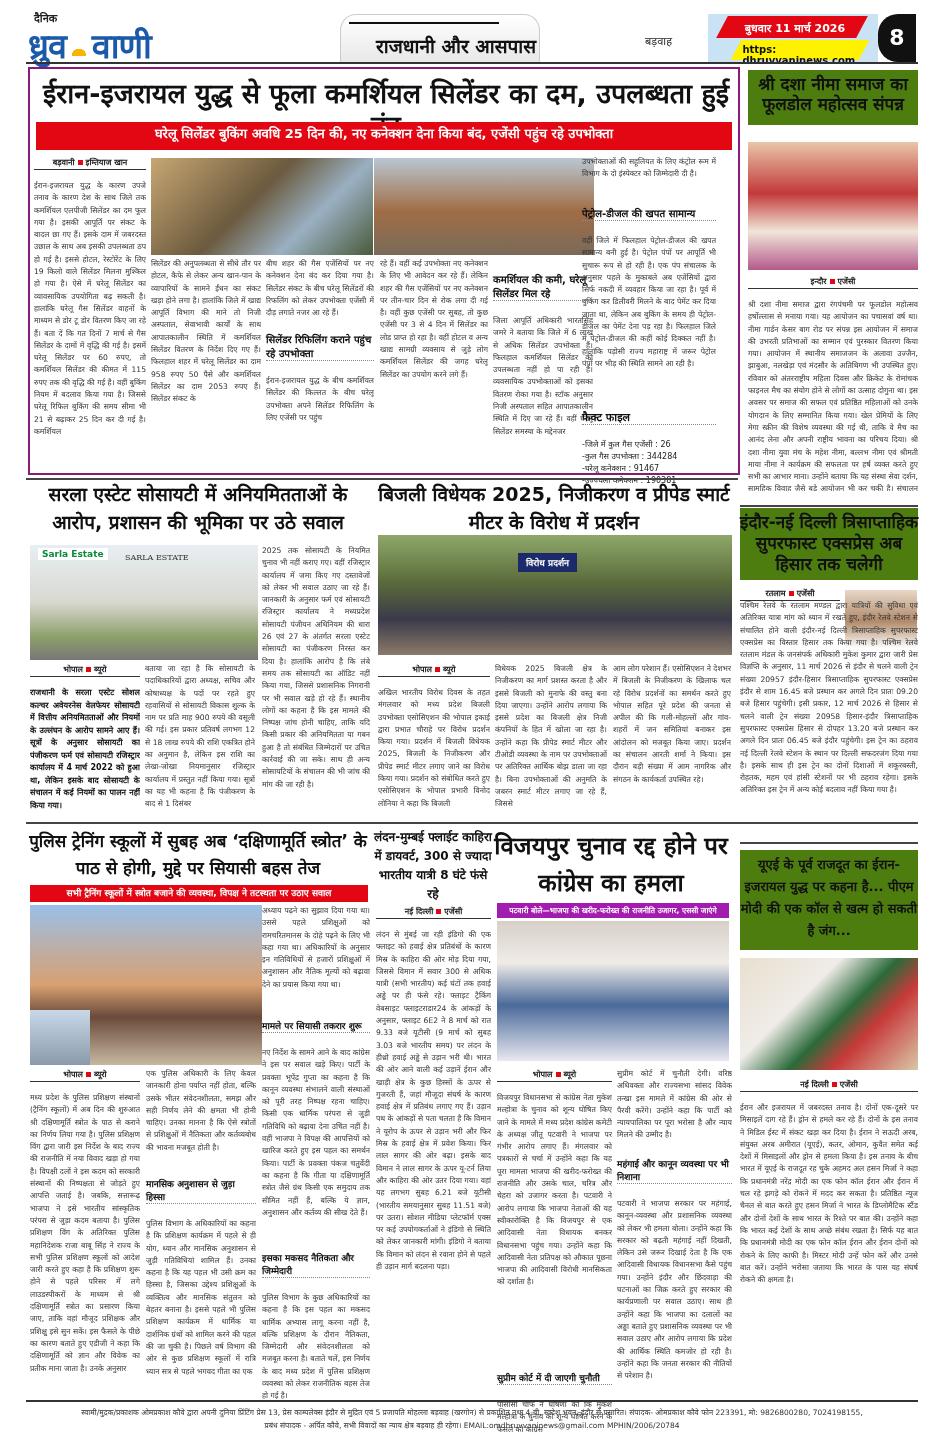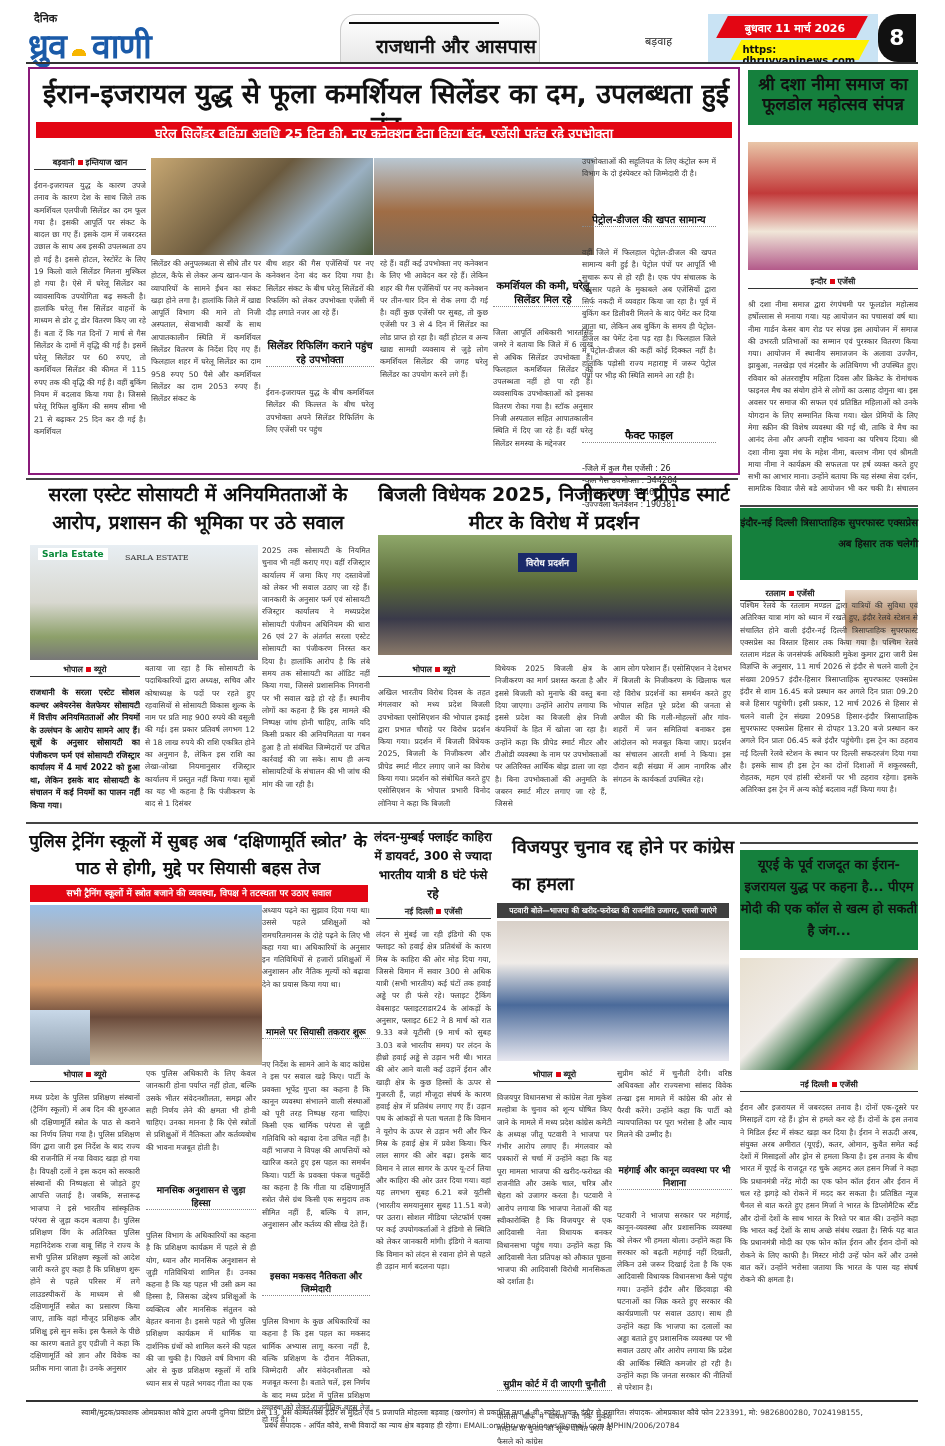--- a/index.html
+++ b/index.html
@@ -18,27 +18,27 @@
 .date-red{position:absolute;left:14px;top:2px;width:140px;height:22px;background:#e30613;transform:skewX(-28deg)}
 .date-red span{display:block;transform:skewX(28deg);color:#fff;font-size:11px;font-weight:bold;padding:4px 0 0 22px}
 .date-yel{position:absolute;left:28px;top:26px;width:128px;height:20px;background:#fff200;transform:skewX(-28deg)}
 .date-yel span{display:block;transform:skewX(28deg);color:#111;font-size:10px;font-weight:bold;padding:4px 0 0 8px}
 .page-no{left:878px;top:14px;width:38px;height:48px;background:#111;border-radius:20px 0 0 20px;color:#fff;font-size:22px;font-weight:bold;text-align:center;line-height:48px}
 .rule{left:26px;top:62px;width:892px;height:2px;background:#333}
 
 .main-box{left:28px;top:67px;width:712px;height:408px;border:2px solid #8a1a7a}
 .h1{font-weight:bold;color:#111;line-height:1.2}
 .redbar{background:#e30613;color:#fff;font-weight:bold;text-align:center}
-.greenbar{background:#404040;color:#fff;font-weight:bold;text-align:center}
+.greenbar{background:#a21caf;color:#fff;font-weight:bold;text-align:center}
 .byline{font-size:8px;font-weight:bold;text-align:center;border-bottom:1px solid #333;padding-bottom:2px;margin-bottom:10px}
 .byline .sq{display:inline-block;width:5px;height:5px;background:#e30613;margin:0 3px}
 .body-text{font-size:7.6px;line-height:12.3px;color:#333;text-align:justify;overflow:hidden}
-.subhead{font-size:10px;font-weight:bold;text-align:center;color:#111;border-bottom:1px dotted #888;margin:20px 0}
+.subhead{font-size:10px;font-weight:bold;text-align:left;color:#111;border-bottom:1px dotted #888;margin:14px 0}
 .photo{background:linear-gradient(135deg,#c7a772,#6b5a3e 45%,#9ab0c2 70%,#4a5a3a);overflow:hidden}
-.sidebox{background:#15803d}
+.sidebox{background:#4d7c0f}
 .col-rule{position:absolute;background:#444}
 .footer{left:26px;top:1400px;width:892px;border-top:2px solid #333;padding-top:4px;font-size:7.5px;text-align:center;color:#333;line-height:13px}
 </style>
 </head>
 <body>
 
 <div class="abs head-logo">
   <span class="logo-small">दैनिक</span>
   <span class="logo-main"><span>ध्रुव</span><span class="logo-sun"></span><span>वाणी</span></span>
 </div>
@@ -53,21 +53,21 @@
     </div>
   <div class="date-yel">
       <span>https: dhruvvaninews.com</span>
     </div>
 </div>
 <div class="abs page-no">8</div>
 <div class="abs rule"></div>
 
 <div class="abs main-box"></div>
 <div class="abs h1" style="left:36px;top:78px;width:700px;font-size:27px;text-align:center">ईरान-इजरायल युद्ध से फूला कमर्शियल सिलेंडर का दम, उपलब्धता हुई बंद</div>
-<div class="abs redbar" style="left:36px;top:122px;width:696px;height:16px;font-size:13px;line-height:24px">घरेलू सिलेंडर बुकिंग अवधि 25 दिन की, नए कनेक्शन देना किया बंद, एजेंसी पहुंच रहे उपभोक्ता</div>
+<div class="abs redbar" style="left:36px;top:122px;width:696px;height:28px;font-size:13px;line-height:24px">घरेलू सिलेंडर बुकिंग अवधि 25 दिन की, नए कनेक्शन देना किया बंद, एजेंसी पहुंच रहे उपभोक्ता</div>
 <div class="abs" style="left:34px;top:156px;width:112px">
   <div class="byline"><span>बड़वानी</span><span class="sq"></span><span>इम्तियाज खान</span></div>
   <div class="body-text" style="height:300px">ईरान-इजरायल युद्ध के कारण उपजे तनाव के कारण देश के साथ जिले तक कमर्शियल एलपीजी सिलेंडर का दम फूल गया है। इसकी आपूर्ति पर संकट के बादल छा गए हैं। इसके दाम में जबरदस्त उछाल के साथ अब इसकी उपलब्धता ठप हो गई है। इससे होटल, रेस्टोरेंट के लिए 19 किलो वाले सिलेंडर मिलना मुश्किल हो गया है। ऐसे में घरेलू सिलेंडर का व्यावसायिक उपयोगिता बढ़ सकती है। हालांकि घरेलू गैस सिलेंडर वाहनों के माध्यम से डोर टू डोर वितरण किए जा रहे हैं। बता दें कि गत दिनों 7 मार्च से गैस सिलेंडर के दामों में वृद्धि की गई है। इसमें घरेलू सिलेंडर पर 60 रुपए, तो कमर्शियल सिलेंडर की कीमत में 115 रुपए तक की वृद्धि की गई है। वहीं बुकिंग नियम में बदलाव किया गया है। जिससे घरेलू रिफिल बुकिंग की समय सीमा भी 21 से बढ़ाकर 25 दिन कर दी गई है। कमर्शियल</div>
 </div>
 <div class="abs photo" style="left:151px;top:158px;width:222px;height:97px"></div>
 <div class="abs photo" style="left:374px;top:158px;width:220px;height:97px;background:linear-gradient(180deg,#b9c7d2,#a06d45 55%,#7a6a5a)"></div>
 <div class="abs body-text" style="left:151px;top:258px;width:110px;height:200px">सिलेंडर की अनुपलब्धता से सीधे तौर पर होटल, कैफे से लेकर अन्य खान-पान के व्यापारियों के सामने ईंधन का संकट खड़ा होने लगा है। हालांकि जिले में खाद्य आपूर्ति विभाग की माने तो निजी अस्पताल, सेवाभावी कार्यों के साथ आपातकालीन स्थिति में कमर्शियल सिलेंडर वितरण के निर्देश दिए गए हैं। फिलहाल शहर में घरेलू सिलेंडर का दाम 958 रुपए 50 पैसे और कमर्शियल सिलेंडर का दाम 2053 रुपए हैं। सिलेंडर संकट के</div>
 <div class="abs" style="left:266px;top:258px;width:108px">
   <div class="body-text" style="height:60px">बीच शहर की गैस एजेंसियों पर नए कनेक्शन देना बंद कर दिया गया है। सिलेंडर संकट के बीच घरेलू सिलेंडरों की रिफलिंग को लेकर उपभोक्ता एजेंसी में दौड़ लगाते नजर आ रहे हैं।</div>
   <div class="subhead">सिलेंडर रिफिलिंग कराने पहुंच रहे उपभोक्ता</div>
@@ -117,21 +117,21 @@
   <div style="position:absolute;left:140px;top:18px;background:#1a2a6a;color:#fff;font-size:9px;font-weight:bold;padding:3px 8px">विरोध प्रदर्शन</div>
 </div>
 <div class="abs" style="left:378px;top:663px;width:112px">
   <div class="byline"><span>भोपाल</span><span class="sq"></span><span>ब्यूरो</span></div>
   <div class="body-text" style="height:145px">अखिल भारतीय विरोध दिवस के तहत मंगलवार को मध्य प्रदेश बिजली उपभोक्ता एसोसिएशन की भोपाल इकाई द्वारा प्रभात चौराहे पर विरोध प्रदर्शन किया गया। प्रदर्शन में बिजली विधेयक 2025, बिजली के निजीकरण और प्रीपेड स्मार्ट मीटर लगाए जाने का विरोध किया गया। प्रदर्शन को संबोधित करते हुए एसोसिएशन के भोपाल प्रभारी विनोद लोनिया ने कहा कि बिजली</div>
 </div>
 <div class="abs body-text" style="left:495px;top:663px;width:112px;height:155px">विधेयक 2025 बिजली क्षेत्र के निजीकरण का मार्ग प्रशस्त करता है और इससे बिजली को मुनाफे की वस्तु बना दिया जाएगा। उन्होंने आरोप लगाया कि इससे प्रदेश का बिजली क्षेत्र निजी कंपनियों के हित में खोला जा रहा है। उन्होंने कहा कि प्रीपेड स्मार्ट मीटर और टीओडी व्यवस्था के नाम पर उपभोक्ताओं पर अतिरिक्त आर्थिक बोझ डाला जा रहा है। बिना उपभोक्ताओं की अनुमति के जबरन स्मार्ट मीटर लगाए जा रहे हैं, जिससे</div>
 <div class="abs body-text" style="left:613px;top:663px;width:118px;height:155px">आम लोग परेशान हैं। एसोसिएशन ने देशभर में बिजली के निजीकरण के खिलाफ चल रहे विरोध प्रदर्शनों का समर्थन करते हुए भोपाल सहित पूरे प्रदेश की जनता से अपील की कि गली-मोहल्लों और गांव-शहरों में जन समितियां बनाकर इस आंदोलन को मजबूत किया जाए। प्रदर्शन का संचालन आरती शर्मा ने किया। इस दौरान बड़ी संख्या में आम नागरिक और संगठन के कार्यकर्ता उपस्थित रहे।</div>
 
 <div class="col-rule" style="left:740px;top:505px;width:178px;height:2px"></div>
-<div class="abs sidebox h1" style="left:740px;top:508px;width:178px;height:72px;font-size:10px;text-align:right;padding-top:4px;line-height:21px">इंदौर-नई दिल्ली त्रिसाप्ताहिक सुपरफास्ट एक्सप्रेस अब हिसार तक चलेगी</div>
+<div class="abs sidebox h1" style="left:740px;top:508px;width:178px;height:72px;font-size:17px;text-align:center;padding-top:4px;line-height:21px">इंदौर-नई दिल्ली त्रिसाप्ताहिक सुपरफास्ट एक्सप्रेस अब हिसार तक चलेगी</div>
 <div class="abs" style="left:740px;top:587px;width:100px">
   <div class="byline"><span>रतलाम</span><span class="sq"></span><span>एजेंसी</span></div>
 </div>
 <div class="abs photo" style="left:845px;top:590px;width:72px;height:78px;background:linear-gradient(180deg,#e8d8c8,#b08a6a 40%,#fff 75%)"></div>
 <div class="abs body-text" style="left:740px;top:600px;width:178px;height:225px;text-indent:0">पश्चिम रेलवे के रतलाम मण्डल द्वारा यात्रियों की सुविधा एवं अतिरिक्त यात्रा मांग को ध्यान में रखते हुए, इंदौर रेलवे स्टेशन से संचालित होने वाली इंदौर-नई दिल्ली त्रिसाप्ताहिक सुपरफास्ट एक्सप्रेस का विस्तार हिसार तक किया गया है। पश्चिम रेलवे रतलाम मंडल के जनसंपर्क अधिकारी मुकेश कुमार द्वारा जारी प्रेस विज्ञप्ति के अनुसार, 11 मार्च 2026 से इंदौर से चलने वाली ट्रेन संख्या 20957 इंदौर-हिसार त्रिसाप्ताहिक सुपरफास्ट एक्सप्रेस इंदौर से शाम 16.45 बजे प्रस्थान कर अगले दिन प्रातः 09.20 बजे हिसार पहुंचेगी। इसी प्रकार, 12 मार्च 2026 से हिसार से चलने वाली ट्रेन संख्या 20958 हिसार-इंदौर त्रिसाप्ताहिक सुपरफास्ट एक्सप्रेस हिसार से दोपहर 13.20 बजे प्रस्थान कर अगले दिन प्रातः 06.45 बजे इंदौर पहुंचेगी। इस ट्रेन का ठहराव नई दिल्ली रेलवे स्टेशन के स्थान पर दिल्ली सफदरजंग दिया गया है। इसके साथ ही इस ट्रेन का दोनों दिशाओं में शकूरबस्ती, रोहतक, महम एवं हांसी स्टेशनों पर भी ठहराव रहेगा। इसके अतिरिक्त इस ट्रेन में अन्य कोई बदलाव नहीं किया गया है।</div>
 
 <div class="col-rule" style="left:26px;top:822px;width:892px;height:2px"></div>
 
 <div class="abs h1" style="left:28px;top:828px;width:340px;font-size:17px;text-align:center;line-height:27px">पुलिस ट्रेनिंग स्कूलों में सुबह अब ‘दक्षिणामूर्ति स्त्रोत’ के पाठ से होगी, मुद्दे पर सियासी बहस तेज</div>
 <div class="abs redbar" style="left:30px;top:885px;width:338px;height:17px;font-size:9px;line-height:17px">सभी ट्रैनिंग स्कूलों में स्त्रोत बजाने की व्यवस्था, विपक्ष ने तटस्थता पर उठाए सवाल</div>
@@ -153,21 +153,21 @@
   <div class="subhead" style="font-size:9px">इसका मकसद नैतिकता और जिम्मेदारी</div>
   <div class="body-text" style="height:125px">पुलिस विभाग के कुछ अधिकारियों का कहना है कि इस पहल का मकसद धार्मिक अभ्यास लागू करना नहीं है, बल्कि प्रशिक्षण के दौरान नैतिकता, जिम्मेदारी और संवेदनशीलता को मजबूत करना है। बताते चलें, इस निर्णय के बाद मध्य प्रदेश में पुलिस प्रशिक्षण व्यवस्था को लेकर राजनीतिक बहस तेज हो गई है।</div>
 </div>
 
 <div class="abs h1" style="left:374px;top:828px;width:118px;font-size:12px;text-align:center;line-height:19px">लंदन-मुम्बई फ्लाईट काहिरा में डायवर्ट, 300 से ज्यादा भारतीय यात्री 8 घंटे फंसे रहे</div>
 <div class="abs" style="left:376px;top:905px;width:115px">
   <div class="byline"><span>नई दिल्ली</span><span class="sq"></span><span>एजेंसी</span></div>
   <div class="body-text" style="height:470px">लंदन से मुंबई जा रही इंडिगो की एक फ्लाइट को हवाई क्षेत्र प्रतिबंधों के कारण मिस्र के काहिरा की ओर मोड़ दिया गया, जिससे विमान में सवार 300 से अधिक यात्री (सभी भारतीय) कई घंटों तक हवाई अड्डे पर ही फंसे रहे। फ्लाइट ट्रैकिंग वेबसाइट फ्लाइटराडार24 के आंकड़ों के अनुसार, फ्लाइट 6E2 ने 8 मार्च को रात 9.33 बजे यूटीसी (9 मार्च को सुबह 3.03 बजे भारतीय समय) पर लंदन के हीथ्रो हवाई अड्डे से उड़ान भरी थी। भारत की ओर आने वाली कई उड़ानें ईरान और खाड़ी क्षेत्र के कुछ हिस्सों के ऊपर से गुजरती हैं, जहां मौजूदा संघर्ष के कारण हवाई क्षेत्र में प्रतिबंध लगाए गए हैं। उड़ान पथ के आंकड़ों से पता चलता है कि विमान ने यूरोप के ऊपर से उड़ान भरी और फिर मिस्र के हवाई क्षेत्र में प्रवेश किया। फिर लाल सागर की ओर बढ़ा। इसके बाद विमान ने लाल सागर के ऊपर यू-टर्न लिया और काहिरा की ओर उतर दिया गया। वहां यह लगभग सुबह 6.21 बजे यूटीसी (भारतीय समयानुसार सुबह 11.51 बजे) पर उतरा। सोशल मीडिया प्लेटफॉर्म एक्स पर कई उपयोगकर्ताओं ने इंडिगो से स्थिति को लेकर जानकारी मांगी। इंडिगो ने बताया कि विमान को लंदन से रवाना होने से पहले ही उड़ान मार्ग बदलना पड़ा।</div>
 </div>
 
-<div class="abs h1" style="left:512px;top:828px;width:238px;font-size:18px;line-height:37px">विजयपुर चुनाव रद्द होने पर कांग्रेस का हमला</div>
+<div class="abs h1" style="left:492px;top:828px;width:238px;font-size:24px;text-align:center;line-height:37px">विजयपुर चुनाव रद्द होने पर कांग्रेस का हमला</div>
 <div class="abs greenbar" style="left:497px;top:903px;width:232px;height:15px;font-size:7.5px;line-height:15px">पटवारी बोले—भाजपा की खरीद-फरोख्त की राजनीति उजागर, एससी जाएंगे</div>
 <div class="abs photo" style="left:497px;top:921px;width:232px;height:140px;background:linear-gradient(180deg,#d8d0c8,#f0ece8 30%,#4a6a9a 60%,#e8e8f0)"></div>
 <div class="abs" style="left:497px;top:1068px;width:115px">
   <div class="byline"><span>भोपाल</span><span class="sq"></span><span>ब्यूरो</span></div>
   <div class="body-text" style="height:265px">विजयपुर विधानसभा से कांग्रेस नेता मुकेश मल्होत्रा के चुनाव को शून्य घोषित किए जाने के मामले में मध्य प्रदेश कांग्रेस कमेटी के अध्यक्ष जीतू पटवारी ने भाजपा पर गंभीर आरोप लगाए हैं। मंगलवार को पत्रकारों से चर्चा में उन्होंने कहा कि यह पूरा मामला भाजपा की खरीद-फरोख्त की राजनीति और उसके चाल, चरित्र और चेहरा को उजागर करता है। पटवारी ने आरोप लगाया कि भाजपा नेताओं की यह स्वीकारोक्ति है कि विजयपुर से एक आदिवासी नेता विधायक बनकर विधानसभा पहुंच गया। उन्होंने कहा कि आदिवासी नेता प्रतिपक्ष को औकात पूछना भाजपा की आदिवासी विरोधी मानसिकता को दर्शाता है।</div>
   <div class="subhead" style="font-size:9px">सुप्रीम कोर्ट में दी जाएगी चुनौती</div>
   <div class="body-text" style="height:40px">पीसीसी चीफ ने घोषणा की कि मुकेश मल्होत्रा के चुनाव को शून्य घोषित करने के फैसले को कांग्रेस</div>
 </div>
 <div class="abs" style="left:617px;top:1068px;width:115px">
   <div class="body-text" style="height:75px">सुप्रीम कोर्ट में चुनौती देगी। वरिष्ठ अधिवक्ता और राज्यसभा सांसद विवेक तन्खा इस मामले में कांग्रेस की ओर से पैरवी करेंगे। उन्होंने कहा कि पार्टी को न्यायपालिका पर पूरा भरोसा है और न्याय मिलने की उम्मीद है।</div>

